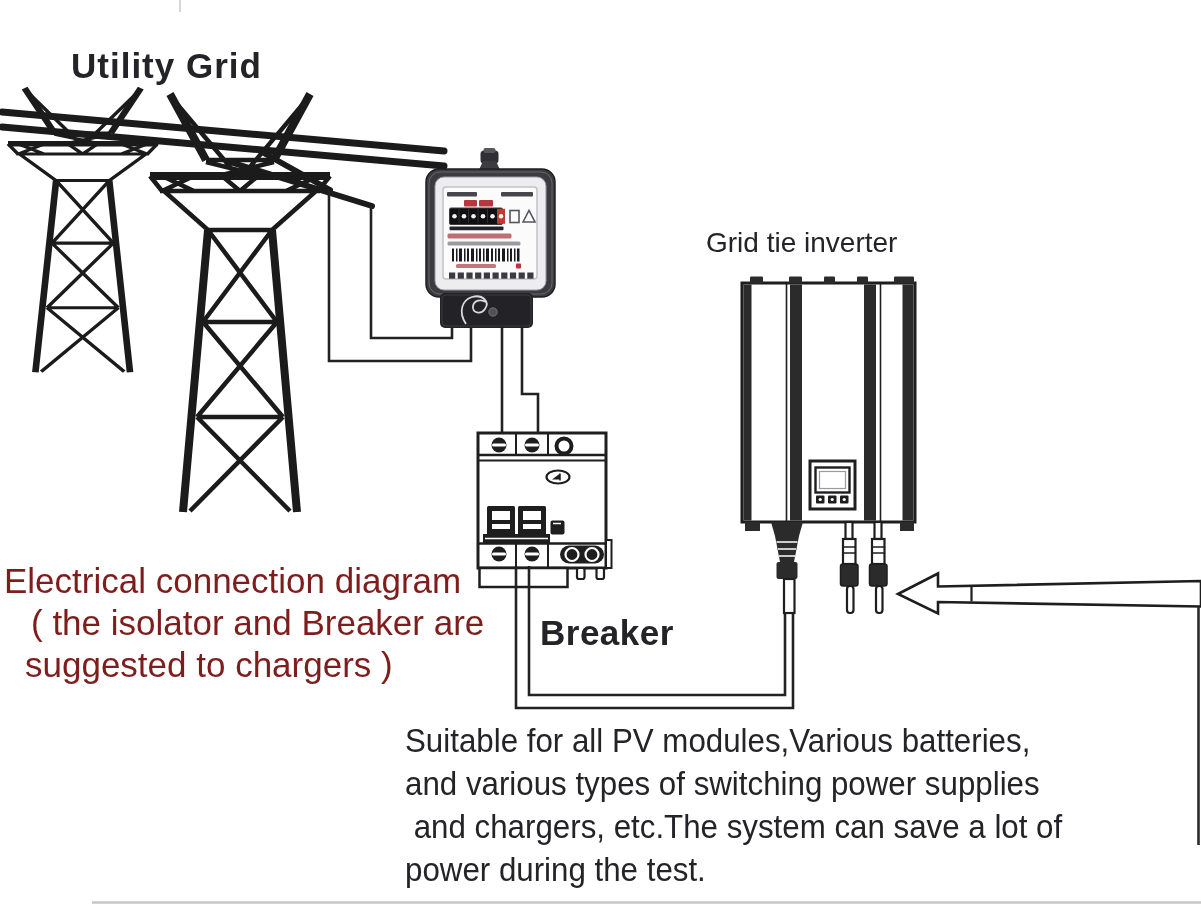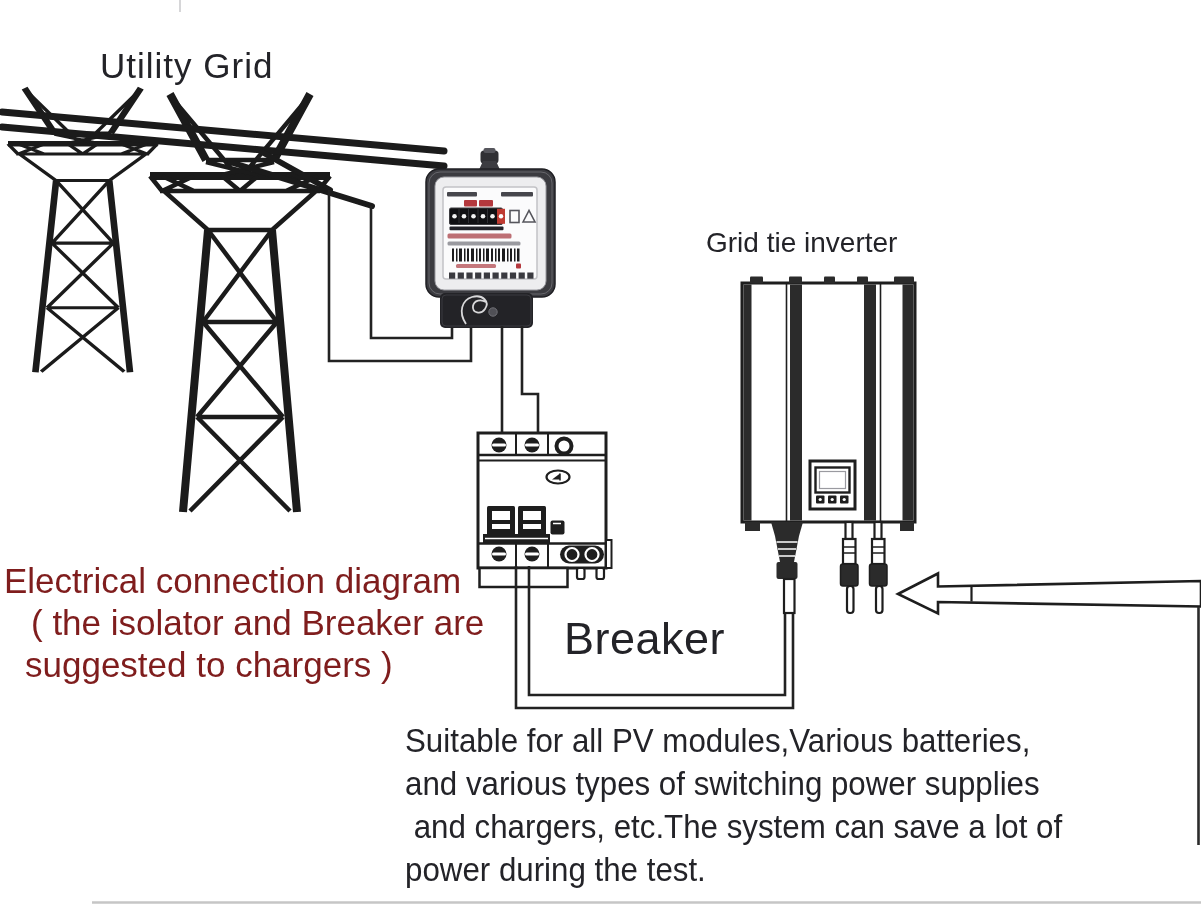--- a/index.html
+++ b/index.html
@@ -1,22 +1,22 @@
 <!DOCTYPE html>
 <html><head>
 <meta charset="utf-8">
 <style>
   html,body{margin:0;padding:0;background:#ffffff;}
   .canvas{position:relative;width:1201px;height:910px;background:#ffffff;overflow:hidden;
           font-family:"Liberation Sans",sans-serif;}
   svg{position:absolute;left:0;top:0;}
   .lbl{position:absolute;color:#232328;white-space:pre;}
-  .lbl-utility{left:100px;top:46px;font-size:35px;letter-spacing:1px;}
+  .lbl-utility{left:71px;top:46px;font-size:35px;letter-spacing:1px;font-weight:bold;}
   .lbl-gridtie{left:706px;top:227px;font-size:28px;letter-spacing:0px;}
-  .lbl-breaker{left:564px;top:613px;font-size:45px;letter-spacing:0.5px;}
+  .lbl-breaker{left:540px;top:613px;font-size:35px;letter-spacing:0.5px;font-weight:bold;}
   .note{position:absolute;left:4px;top:560px;font-size:35px;line-height:42px;color:#7f1d1d;}
   .note .l2{margin-left:27px;}
   .note .l3{margin-left:21px;}
   .desc{position:absolute;left:405px;top:719px;font-size:34px;line-height:43px;color:#232328;
         transform:scaleX(0.92);transform-origin:0 0;}
   .note div,.desc div{white-space:pre;}
 </style>
 </head>
 <body>
 

